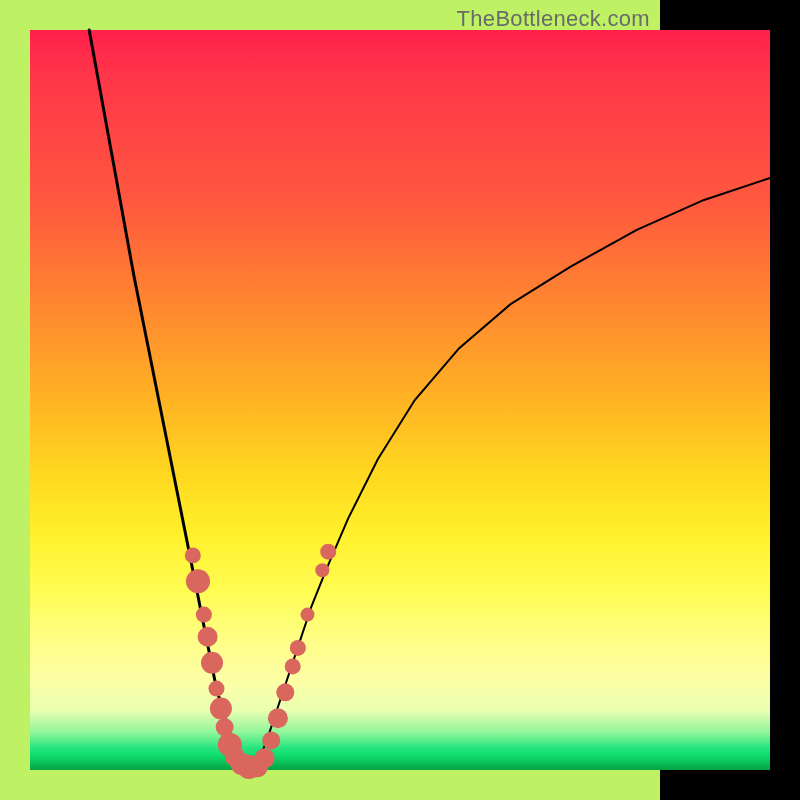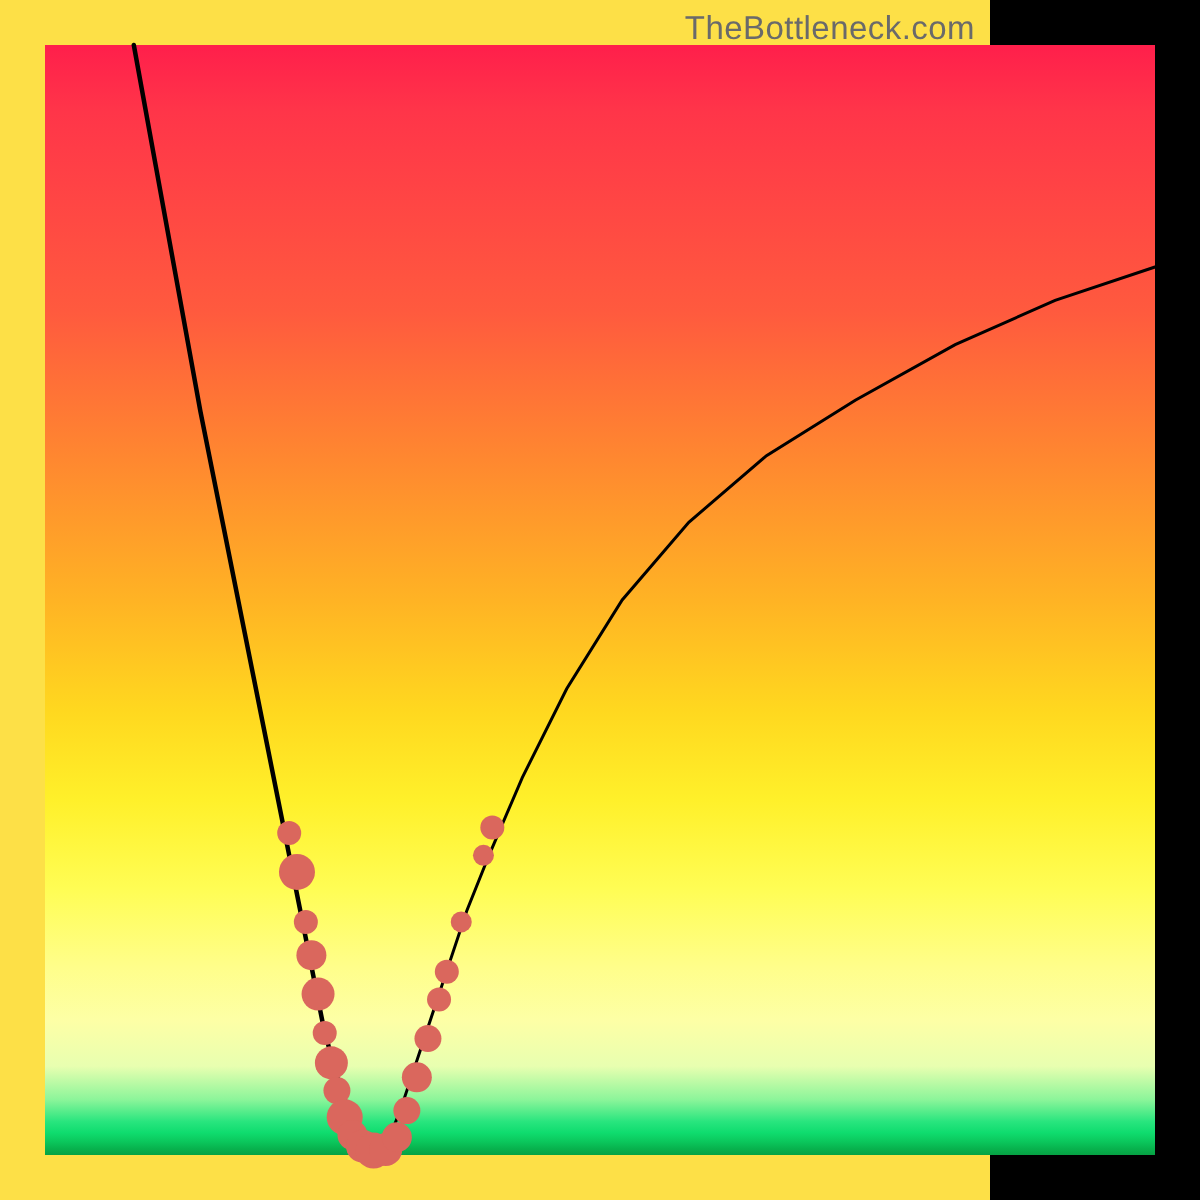--- a/index.html
+++ b/index.html
@@ -10,21 +10,21 @@
     background: #000;
     font-family: Arial, Helvetica, sans-serif;
     overflow: hidden;
   }
   .frame {
     position: absolute;
     top: 0;
     left: 0;
     width: 660px;
     height: 800px;
-    background: #fde047;
+    background: #bef264;
   }
   .plot-area {
     position: absolute;
     top: 30px;
     left: 30px;
     width: 740px;
     height: 740px;
     
     background: linear-gradient(
       to bottom,

